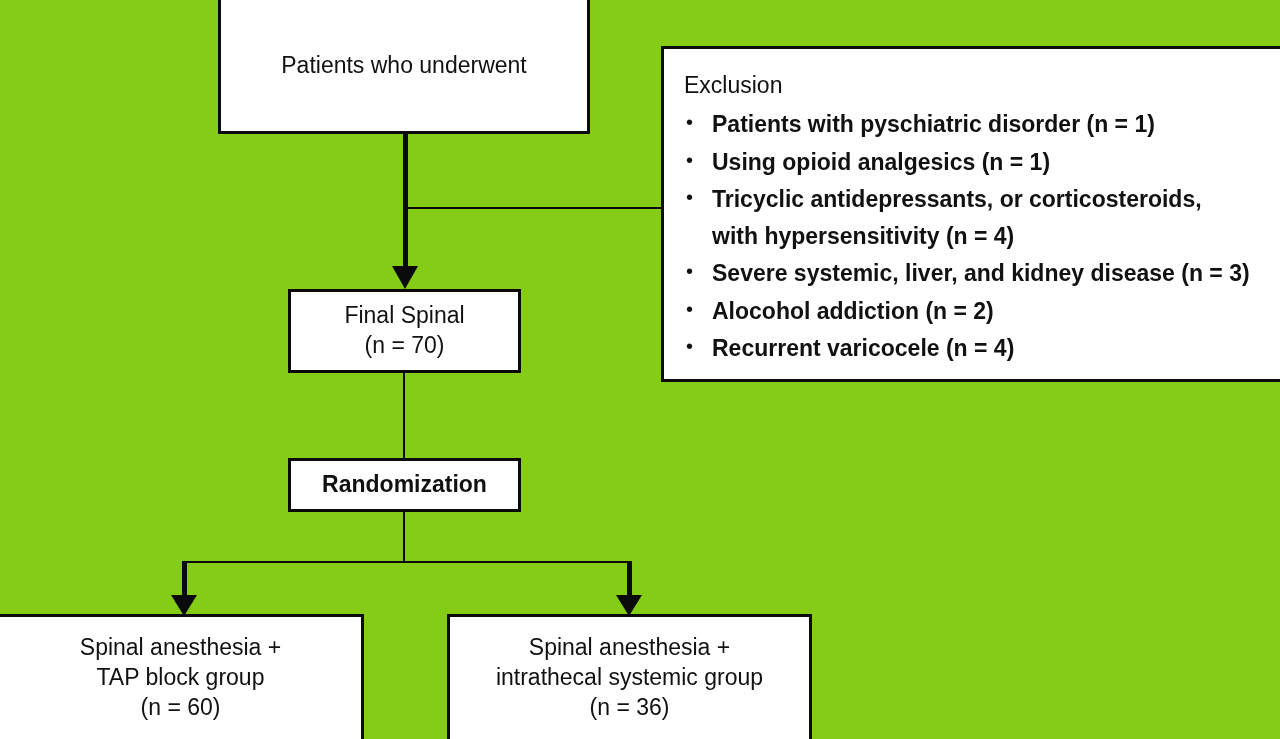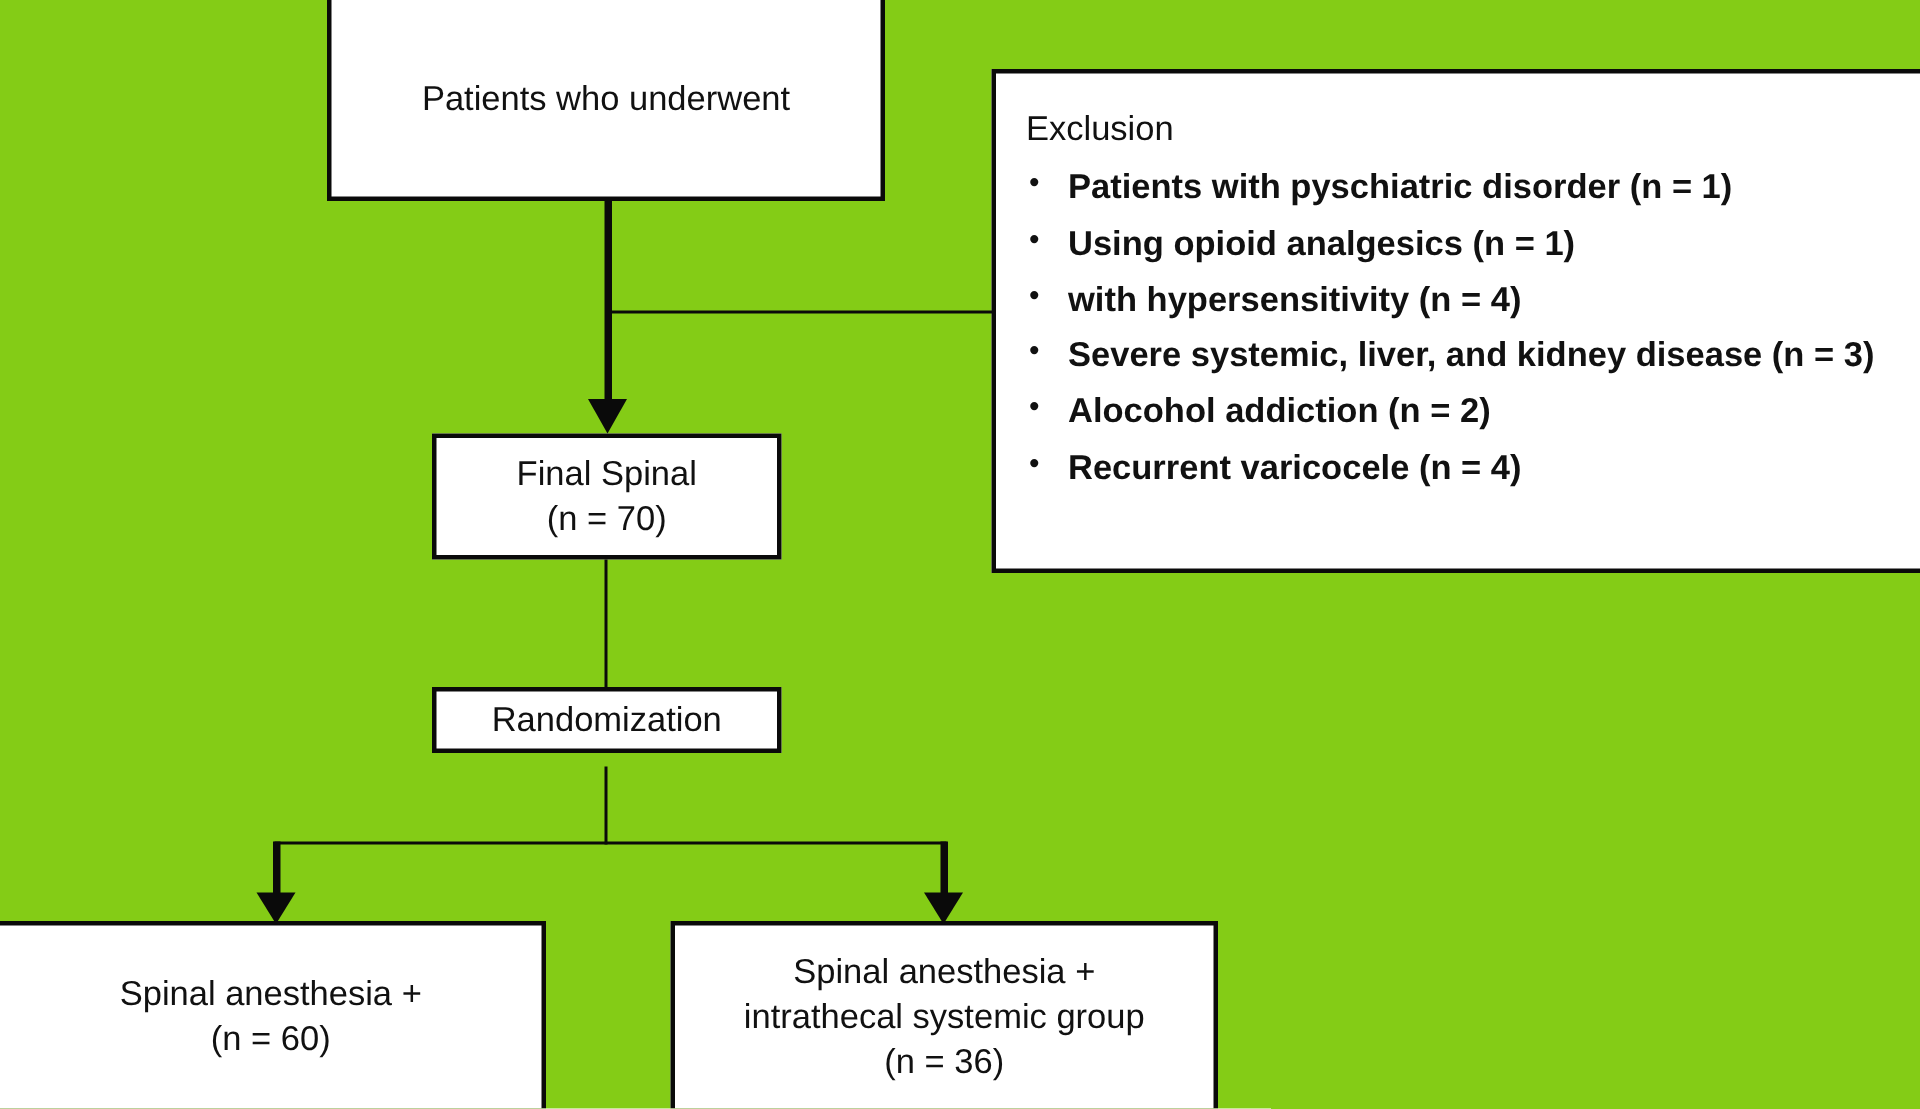--- a/index.html
+++ b/index.html
@@ -34,21 +34,21 @@
     display: block;
     width: 100%;
     padding: 0 8px;
     box-sizing: border-box;
   }
   .node .lines span { display: block; white-space: nowrap; }
 
   
   #node-enrollment { left: 218px; top: -3px;  width: 372px; height: 137px; }
   #node-final      { left: 288px; top: 289px; width: 233px; height: 84px; }
-  #node-random     { left: 288px; top: 458px; width: 233px; height: 44px; }
+  #node-random     { left: 288px; top: 458px; width: 233px; height: 54px; font-weight: bold; }
   #node-tap        { left: -3px;  top: 614px; width: 367px; height: 128px; }
   #node-morphine   { left: 447px; top: 614px; width: 365px; height: 128px; }
 
   
   #node-exclusion {
     left: 661px; top: 46px; width: 622px; height: 336px;
     display: block;
     text-align: left;
     padding: 18px 16px 10px 18px;
     font-size: 23px;
@@ -129,20 +129,21 @@
 
   <div class="node" id="node-random">
     <span class="lines">
         <span>Randomization</span>
       </span>
   </div>
 
   <div class="node" id="node-tap">
     <span class="lines">
         <span>Spinal anesthesia +</span>
+        <span>TAP block group</span>
         <span>(n = 60)</span>
       </span>
   </div>
 
   <div class="node" id="node-morphine">
     <span class="lines">
         <span>Spinal anesthesia +</span>
         <span>intrathecal systemic group</span>
         <span>(n = 36)</span>
       </span>
@@ -154,20 +155,21 @@
         <li>
           <span class="bullet">•</span>
           <span class="li-line">Patients with pyschiatric disorder (n = 1)</span>
         </li>
         <li>
           <span class="bullet">•</span>
           <span class="li-line">Using opioid analgesics (n = 1)</span>
         </li>
         <li>
           <span class="bullet">•</span>
+          <span class="li-line">Tricyclic antidepressants, or corticosteroids,</span>
           <span class="li-line">with hypersensitivity (n = 4)</span>
         </li>
         <li>
           <span class="bullet">•</span>
           <span class="li-line">Severe systemic, liver, and kidney disease (n = 3)</span>
         </li>
         <li>
           <span class="bullet">•</span>
           <span class="li-line">Alocohol addiction (n = 2)</span>
         </li>

